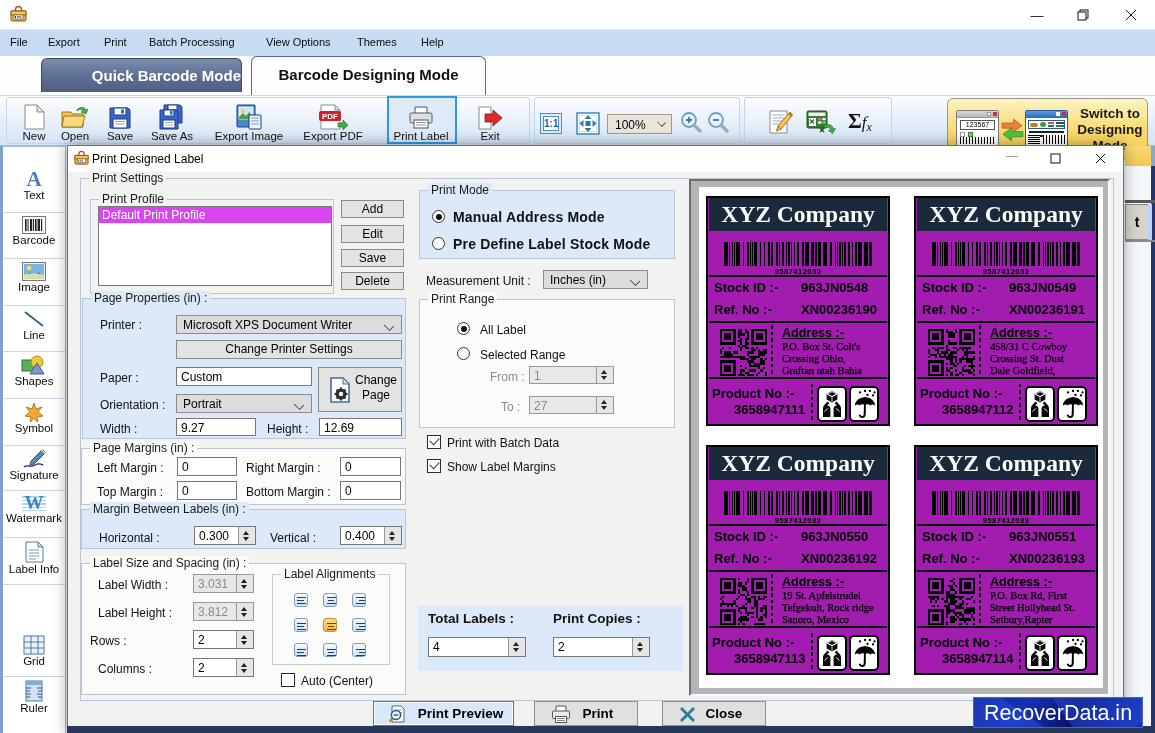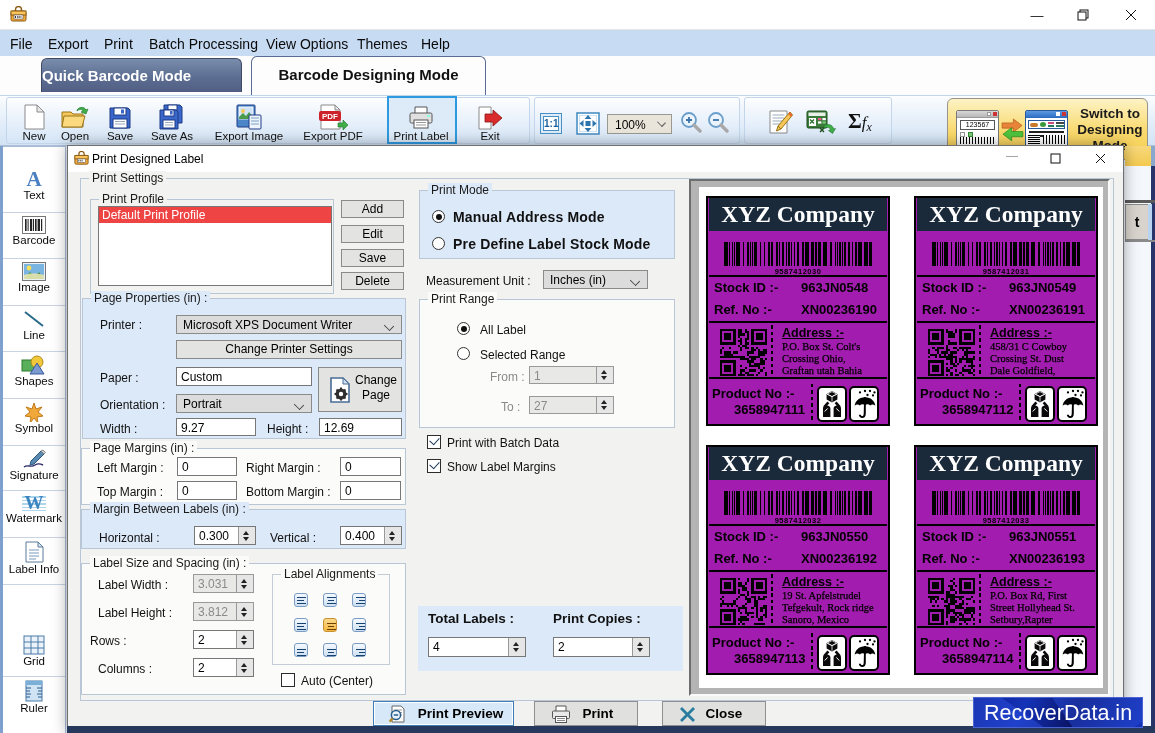--- a/index.html
+++ b/index.html
@@ -3,23 +3,23 @@
 <style>
 *{margin:0;padding:0;box-sizing:border-box}
 html,body{width:1155px;height:733px;overflow:hidden}
 body{font-family:"Liberation Sans",sans-serif;position:relative;background:#e8eef7}
 .abs{position:absolute}
 
 #titlebar{left:0;top:0;width:1155px;height:30px;background:#fff;border-bottom:1px solid #e5e5e5}
 #titlebar .ttl{position:absolute;left:31px;top:8px;font-size:12.5px;color:#000}
 #winbtns span{position:absolute;top:0;width:16px;text-align:center;font-size:13px;color:#111}
 #menubar{left:0;top:30px;width:1155px;height:26px;background:#c7dbf3}
-#menubar span{position:absolute;top:6px;font-size:14px;color:#0a0a0a}
+#menubar span{position:absolute;top:6px;font-size:11px;color:#0a0a0a}
 #tabrow{left:0;top:56px;width:1155px;height:39px;background:#fdfdfe}
-.tab1{position:absolute;left:41px;top:58px;width:201px;height:34px;border:1px solid #3f4a66;border-bottom:none;border-radius:6px 6px 0 0;background:linear-gradient(#7b8dac,#5c6e92 55%,#515e83);color:#fff;font-size:15px;font-weight:bold;text-align:left;line-height:33px}
+.tab1{position:absolute;left:41px;top:58px;width:201px;height:34px;border:1px solid #3f4a66;border-bottom:none;border-radius:6px 6px 0 0;background:linear-gradient(#7b8dac,#5c6e92 55%,#515e83);color:#fff;font-size:15px;font-weight:bold;text-align:right;line-height:33px}
 .tab2{position:absolute;left:251px;top:56px;width:235px;height:39px;border:1px solid #5a6c92;border-bottom:none;border-radius:6px 6px 0 0;background:#fdfdfe;color:#111;font-size:15px;font-weight:bold;text-align:center;line-height:36px}
 #toolbar{left:0;top:95px;width:1155px;height:51px;background:linear-gradient(#fbfdfe,#e7f0fa 45%,#d2e3f5);border-top:1px solid #c0d4ea;border-bottom:1px solid #aebfd6}
 .tbgroup{position:absolute;top:97px;height:47px;border:1px solid #c3d5ea;border-radius:3px;background:linear-gradient(#fdfeff,#e9f1fb 50%,#d5e5f6)}
 .tbi{position:absolute;text-align:center;font-size:11.5px;color:#111}
 .tbi .isl{display:flex;height:28px;align-items:flex-end;justify-content:center}.tbi .isl svg{display:block}
 
 #sidebar{left:3px;top:146px;width:63px;height:587px;background:#fff;border-right:1px solid #a8bcd8;border-top:1px solid #a8bcd8}
 .sbi{position:absolute;left:0;width:62px;text-align:center;font-size:11.5px;color:#0a0a0a;border-bottom:1px solid #c8d4e4}
 .sbi svg,.sbi .gly{display:block;margin:3px auto 0}
 #leftstrip{left:0;top:146px;width:3px;height:587px;background:#7da0cd}
@@ -50,21 +50,21 @@
 .spin u:after{content:"";position:absolute;left:4px;bottom:calc(50% - 8px);border:3.5px solid transparent;border-top:4.5px solid #222}
 .spin.dis{background:#e8e8e6;color:#8a8a8a;border-color:#999}
 .radio{position:absolute;width:13px;height:13px;border:1px solid #333;border-radius:50%;background:#fff}
 .radio.on:after{content:"";position:absolute;left:2.5px;top:2.5px;width:6px;height:6px;border-radius:50%;background:#111}
 .check{position:absolute;width:14px;height:14px;border:1px solid #2c2c2c;background:#fff}
 .check.on:after{content:"";position:absolute;left:2px;top:1px;width:8px;height:5px;border-left:1.7px solid #1d3a5f;border-bottom:1.7px solid #1d3a5f;transform:rotate(-48deg)}
 .blue{background:#dce9f8}
 .white{background:#fbfbfa}
 
 #listbox{position:absolute;left:30px;top:60px;width:234px;height:80px;background:#fff;border:1px solid #777}
-#listbox .sel{background:#ef4444;color:#fff;padding:1px 3px;font-size:12px}
+#listbox .sel{background:#d946ef;color:#fff;padding:1px 3px;font-size:12px}
 #listbox .row{padding:1px 3px;font-size:12px;color:#000}
 
 .alb{position:absolute;width:14px;height:14px;border:1px solid #7a9cc4;border-radius:3px;background:linear-gradient(#f4f9fe,#cfe0f2)}
 .alb.on{background:linear-gradient(#fcd98a,#f5b740);border-color:#c89030}
 .alb span{position:absolute;width:9px;height:1.7px;background:#16426f}
 .alb.on span{background:#6b4003}
 
 #preview{position:absolute;left:621px;top:33px;width:421px;height:517px;border:2px solid #6e6e6e;border-right-color:#fafafa;border-bottom-color:#fafafa;background:#b4b4b4;padding:6px}
 #page{position:absolute;left:8px;top:6px;width:404px;height:501px;background:#fff}
 .plabel{position:absolute;width:184px;height:230px;border:2px solid #000;background:#a21caf}

